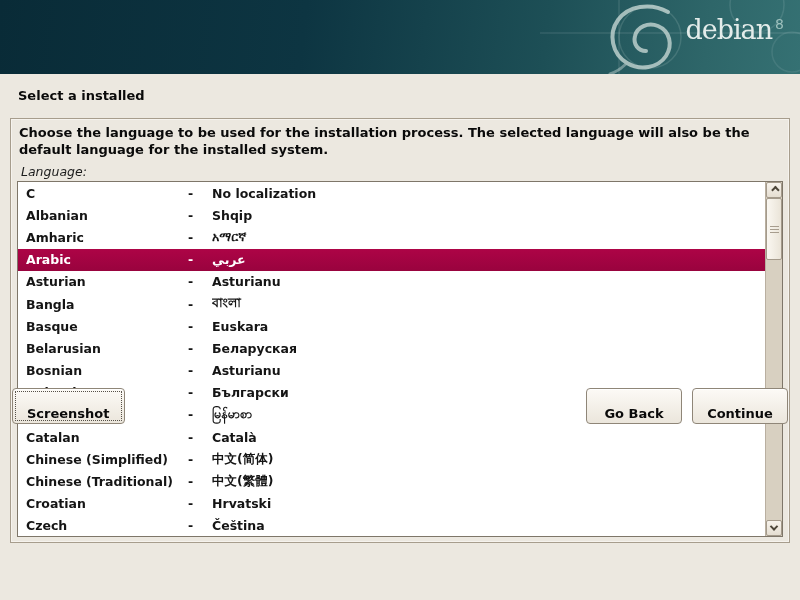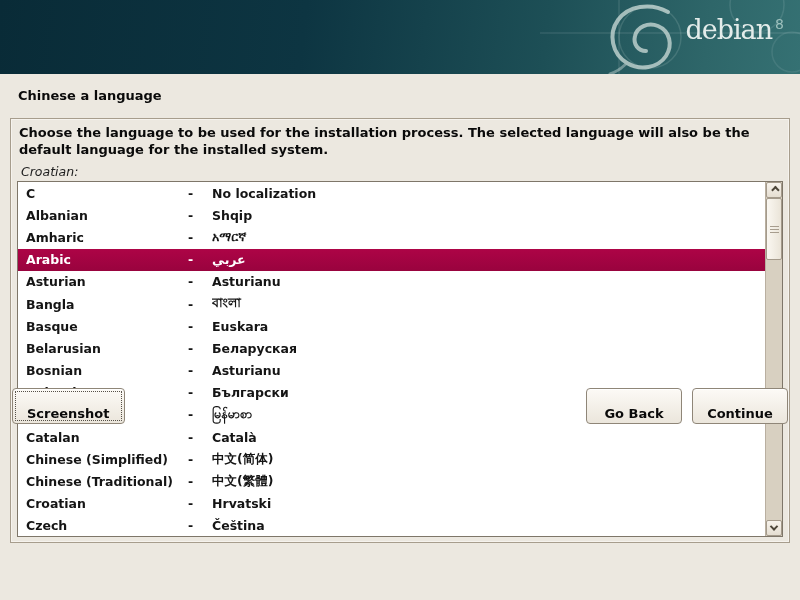--- a/index.html
+++ b/index.html
@@ -126,26 +126,26 @@
 
       <g fill="none" stroke="#cfdeda" stroke-linecap="round" opacity="0.75">
         <path d="M668 12 C650 2 628 6 618 20 C608 34 612 54 627 63 C640 71 658 68 666 56 C673 45 670 31 658 26 C648 22 637 27 635 36 C633 44 638 51 646 51" stroke-width="4"></path>
         <path d="M627 63 C622 68 616 72 610 74" stroke-width="3" opacity="0.6"></path>
       </g>
     </svg>
     <div class="brand"><span>debian</span><sup>8</sup></div>
   </header>
 
   <div class="title-bar">
-    <h1>Chinese a language</h1>
+    <h1>Select a installed</h1>
   </div>
 
   <div class="frame">
     <p class="instructions">Choose the language to be used for the installation process. The selected language will also be the default language for the installed system.</p>
-    <p class="lang-label">Croatian:</p>
+    <p class="lang-label">Language:</p>
 
     <div class="listbox">
       <div class="list-viewport" id="language-list">
           <div class="lang-row">
             <span class="col-name">C</span>
             <span class="col-dash">-</span>
             <span class="col-native">No localization</span>
           </div>
           <div class="lang-row">
             <span class="col-name">Albanian</span>

